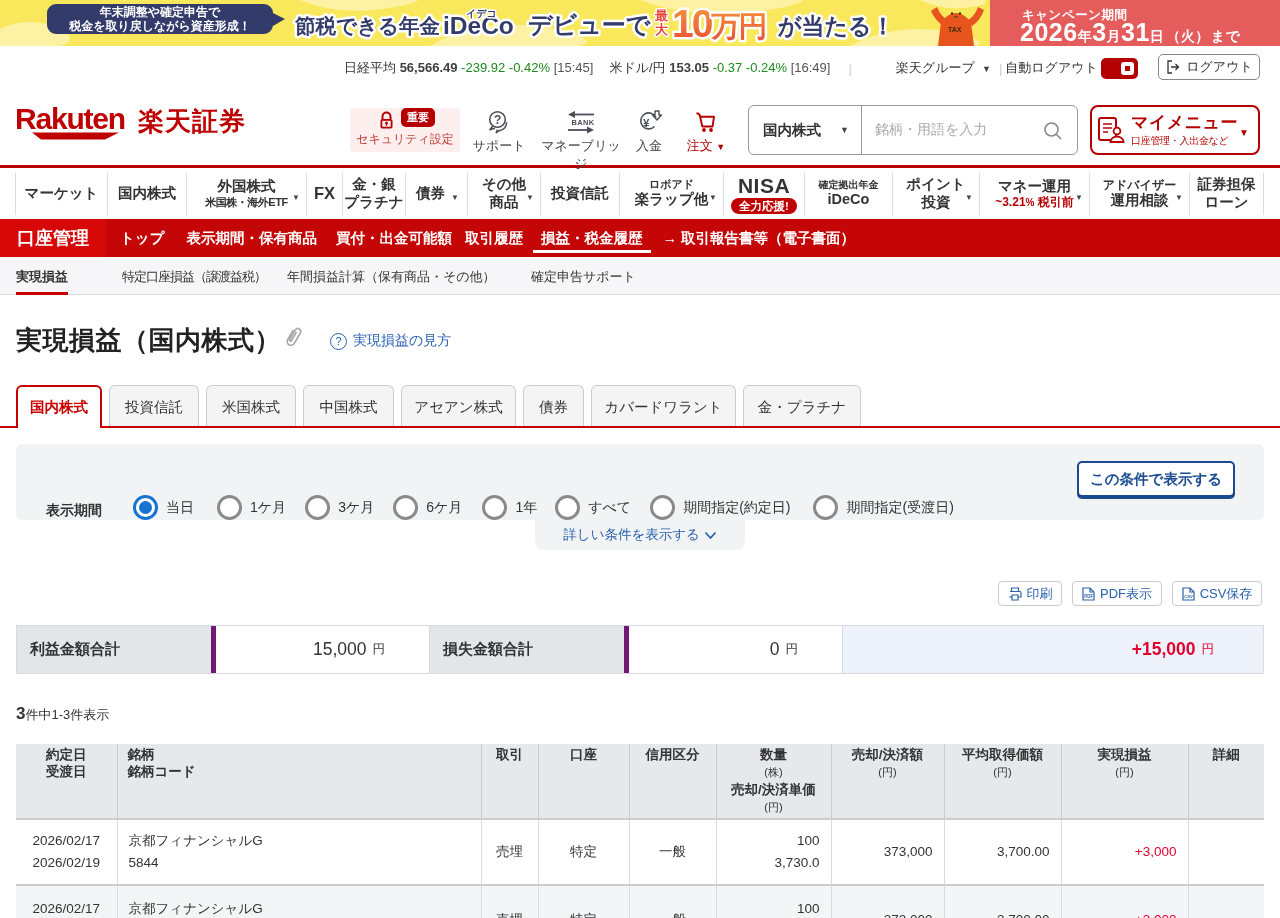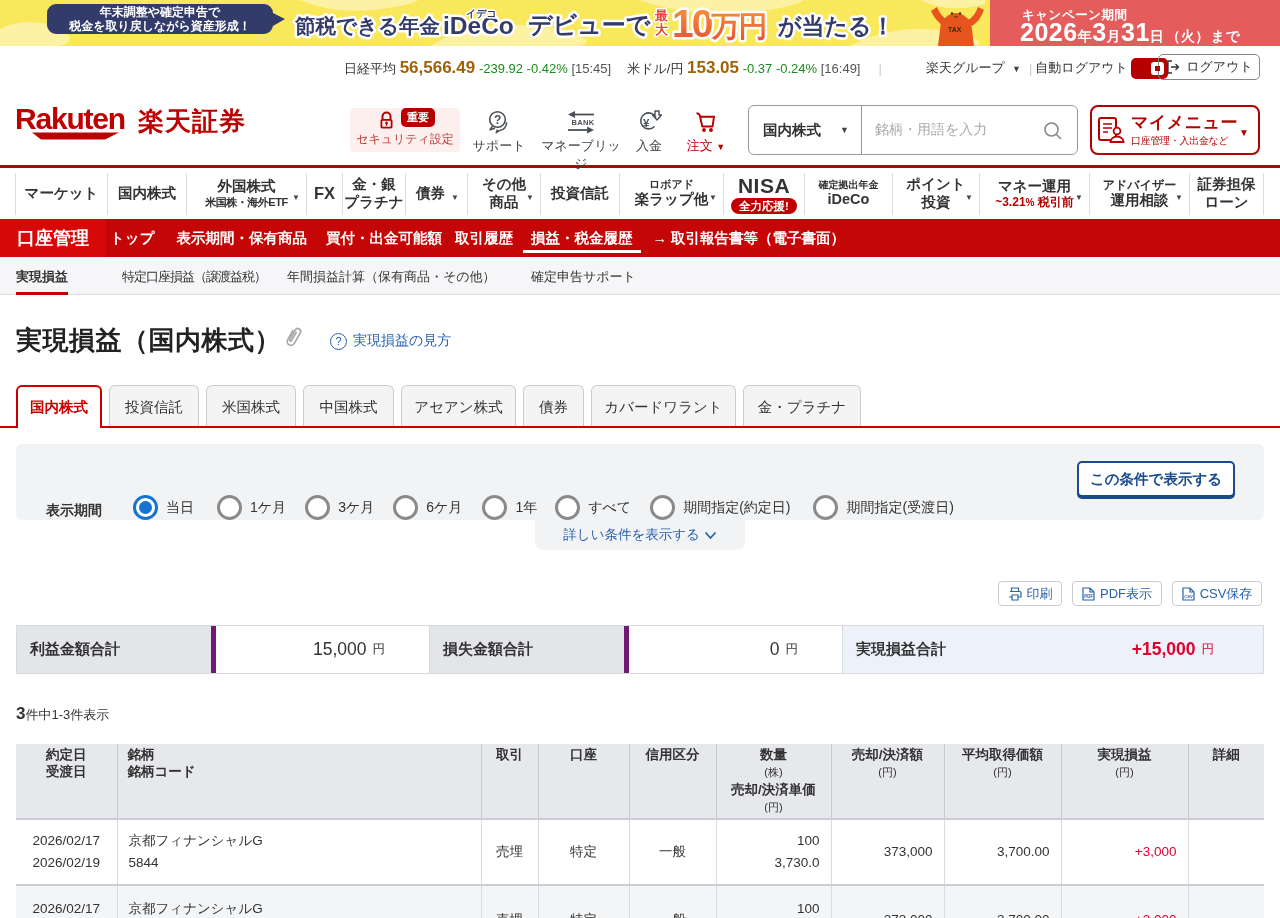--- a/index.html
+++ b/index.html
@@ -4,21 +4,21 @@
 <style>
 *{margin:0;padding:0;box-sizing:border-box}
 html,body{width:1280px;background:#fff;font-family:"Liberation Sans",sans-serif;color:#333}
 body{position:relative;height:918px;overflow:hidden}
 
 
 .ad{position:relative;height:46px;background:#f9e75c;overflow:hidden}
 
 
 .ticker{height:44px;display:flex;align-items:center;font-size:13px;color:#333}
-.ticker b{font-size:17px;color:#a16207;font-weight:bold}
+.ticker b{font-size:13px;color:#404040;font-weight:bold}
 .tk-green{color:#1d8a1d}
 .tk-gray{color:#555}
 .toggle{display:inline-block;width:37px;height:21px;background:#b50000;border-radius:5px;position:relative;vertical-align:-6px}
 .toggle:after{content:"";position:absolute;right:4px;top:4px;width:13px;height:13px;background:#fff;border-radius:3px}
 .toggle:before{content:"";position:absolute;right:8px;top:8px;width:5px;height:5px;background:#b50000;z-index:2}
 .logout-btn{position:absolute;left:1158px;top:54px;width:102px;height:26px;border:1px solid #888;border-radius:5px;font-size:13px;color:#333;display:flex;align-items:center;justify-content:center}
 
 
 .hdr{position:relative;height:75px}
 .hicon{position:absolute;top:20px;text-align:center;font-size:13px;color:#444}
@@ -304,21 +304,21 @@
       <span class="caret">▼</span>
     </div>
   <div class="itm last" style="width:75px">
       <span>証券担保</span>
       <span>ローン</span>
     </div>
 </div>
 
 <div class="rnav">
   <div class="active-box">口座管理</div>
-  <span style="margin-left:4px">トップ</span>
+  <span style="margin-left:14px">トップ</span>
   <span style="margin-left:22px">表示期間・保有商品</span>
   <span style="margin-left:19px">買付・出金可能額</span>
   <span style="margin-left:13px">取引履歴</span>
   <span class="cur" style="margin-left:18px">損益・税金履歴</span>
   <span style="margin-left:20px">→ 取引報告書等（電子書面）</span>
 </div>
 
 <div class="snav">
   <span class="cur" style="left:16px">実現損益</span>
   <span style="left:122px;letter-spacing:-1px">特定口座損益（譲渡益税）</span>
@@ -378,21 +378,20 @@
         <path d="M1 1 h7 l4 4 v8 H1 Z M8 1 v4 h4" stroke="#2a62ab" stroke-width="1.2" fill="none"></path>
         <text x="2.2" y="10.5" font-size="4.2" font-weight="bold" fill="#2a62ab">CSV</text>
       </svg>CSV保存</span>
 </div>
 
 <div class="summary">
   <div class="cell lab">利益金額合計</div>
   <div class="cell val">15,000<small>円</small></div>
   <div class="cell lab">損失金額合計</div>
   <div class="cell val">0<small>円</small></div>
-  <div class="cell lab3">実現損益合計</div>
   <div class="cell blval">+15,000<small>円</small></div>
 </div>
 
 <div class="count"><b>3</b>件中1-3件表示</div>
 
 <table class="data">
   <colgroup>
     <col style="width:101px">
       <col style="width:364px">
       <col style="width:57px">

